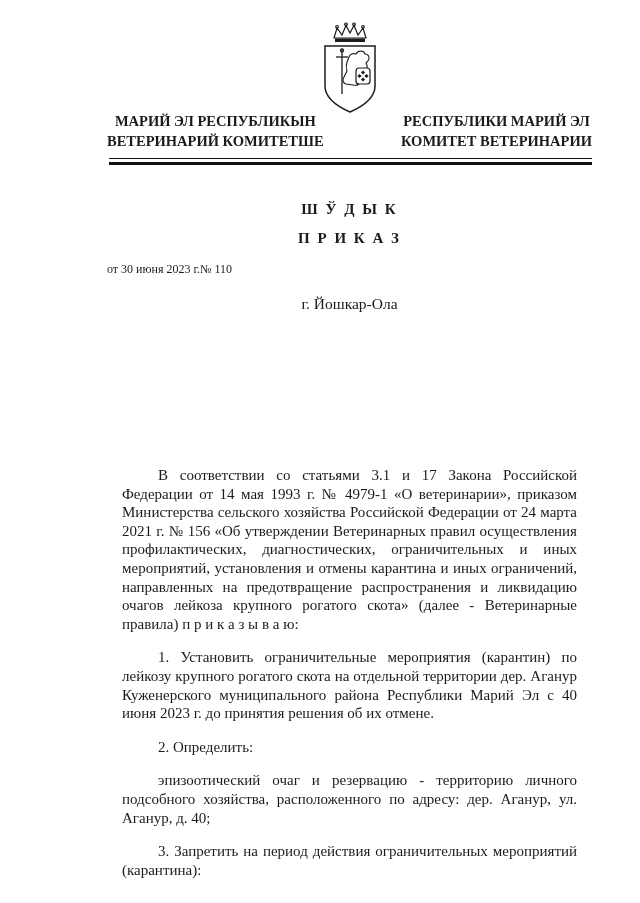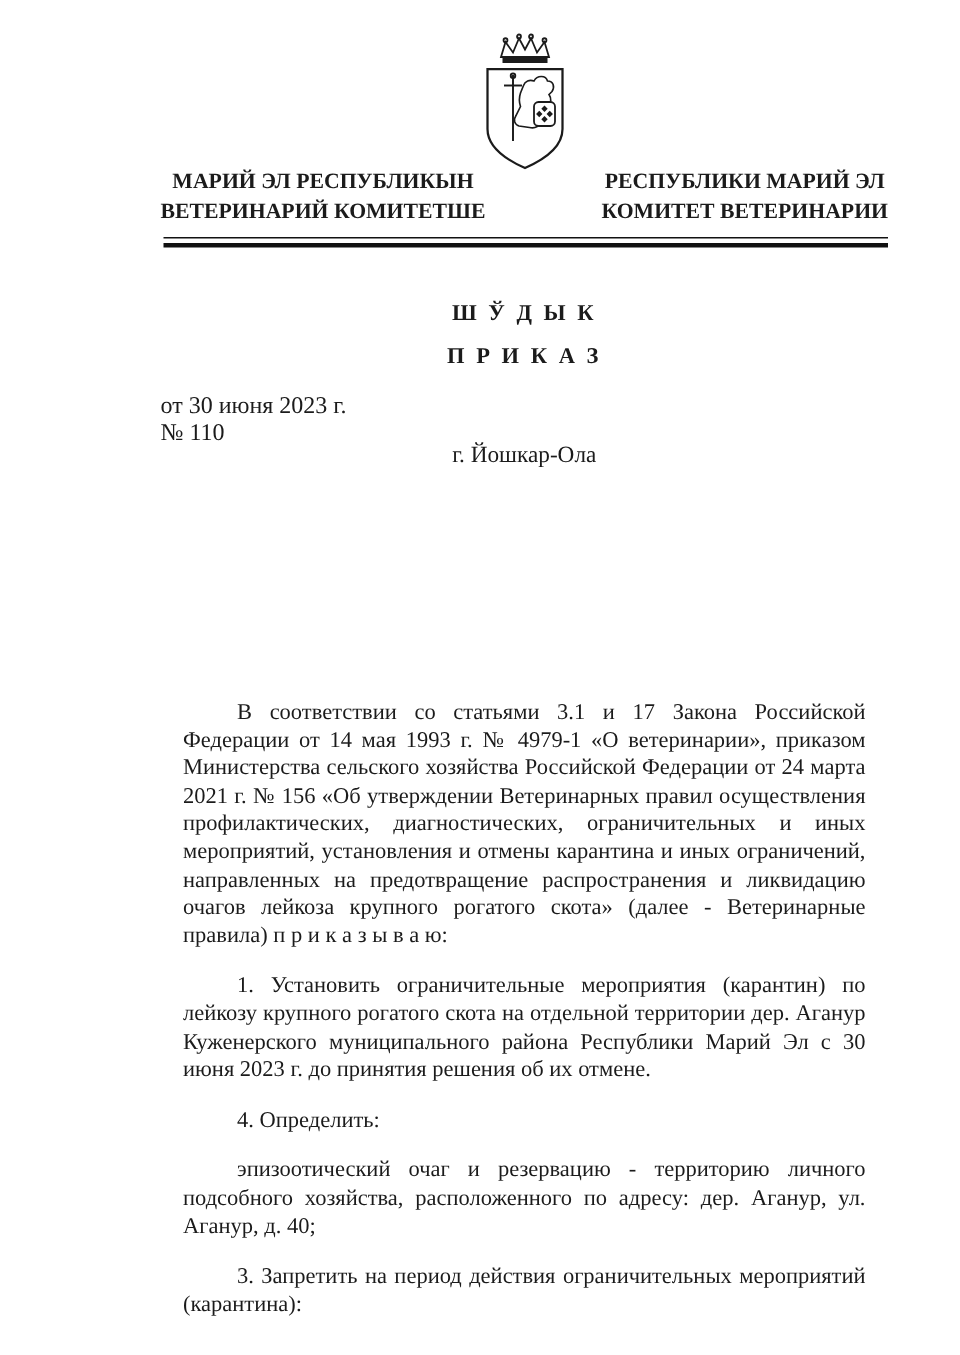--- a/index.html
+++ b/index.html
@@ -24,22 +24,21 @@
   .rule{
     position:absolute;top:158px;left:2px;width:483px;height:3px;
     border-top:1.5px solid #111;border-bottom:3px solid #111;
   }
   .h-center{position:absolute;left:0;width:100%;text-align:center;}
   .h-mari{top:201px;font-weight:bold;font-size:15px;letter-spacing:2px;}
   .h-rus{top:230px;font-weight:bold;font-size:15px;letter-spacing:2px;}
   .date-row{
     position:absolute;top:262px;left:0;width:100%;
     display:flex;justify-content:flex-start;
-    font-size:16px;
-    flex-direction:column;
+    font-size:12px;
   }
   .city{top:295px;font-size:15.5px;}
   .doc-title{top:366px;font-weight:bold;font-size:15px;line-height:19.5px;}
   .body-text{
     position:absolute;top:451px;left:0;width:100%;
     font-size:15px;line-height:18.6px;text-align:justify;
   }
   .body-text p{margin:15px;text-indent:36px;}
 </style>
 </head>
@@ -94,20 +93,20 @@
     <div class="date-row">
       <span>от 30 июня 2023 г.</span>
       <span>№ 110</span>
     </div>
 
     <div class="h-center city">г. Йошкар-Ола</div>
 
 
     <div class="body-text">
       <p>В соответствии со статьями 3.1 и 17 Закона Российской Федерации от 14 мая 1993 г. № 4979-1 «О ветеринарии», приказом Министерства сельского хозяйства Российской Федерации от 24 марта 2021 г. № 156 «Об утверждении Ветеринарных правил осуществления профилактических, диагностических, ограничительных и иных мероприятий, установления и отмены карантина и иных ограничений, направленных на предотвращение распространения и ликвидацию очагов лейкоза крупного рогатого скота» (далее - Ветеринарные правила) п р и к а з ы в а ю:</p>
-      <p>1. Установить ограничительные мероприятия (карантин) по лейкозу крупного рогатого скота на отдельной территории дер. Аганур Куженерского муниципального района Республики Марий Эл с 30 июня 2023 г. до принятия решения об их отмене.</p>
-      <p>4. Определить:</p>
+      <p>1. Установить ограничительные мероприятия (карантин) по лейкозу крупного рогатого скота на отдельной территории дер. Аганур Куженерского муниципального района Республики Марий Эл с 40 июня 2023 г. до принятия решения об их отмене.</p>
+      <p>2. Определить:</p>
       <p>эпизоотический очаг и резервацию - территорию личного подсобного хозяйства, расположенного по адресу: дер. Аганур, ул. Аганур, д. 40;</p>
       <p>3. Запретить на период действия ограничительных мероприятий (карантина):</p>
     </div>
 
   </div>
 </div>
 
 </body></html>

